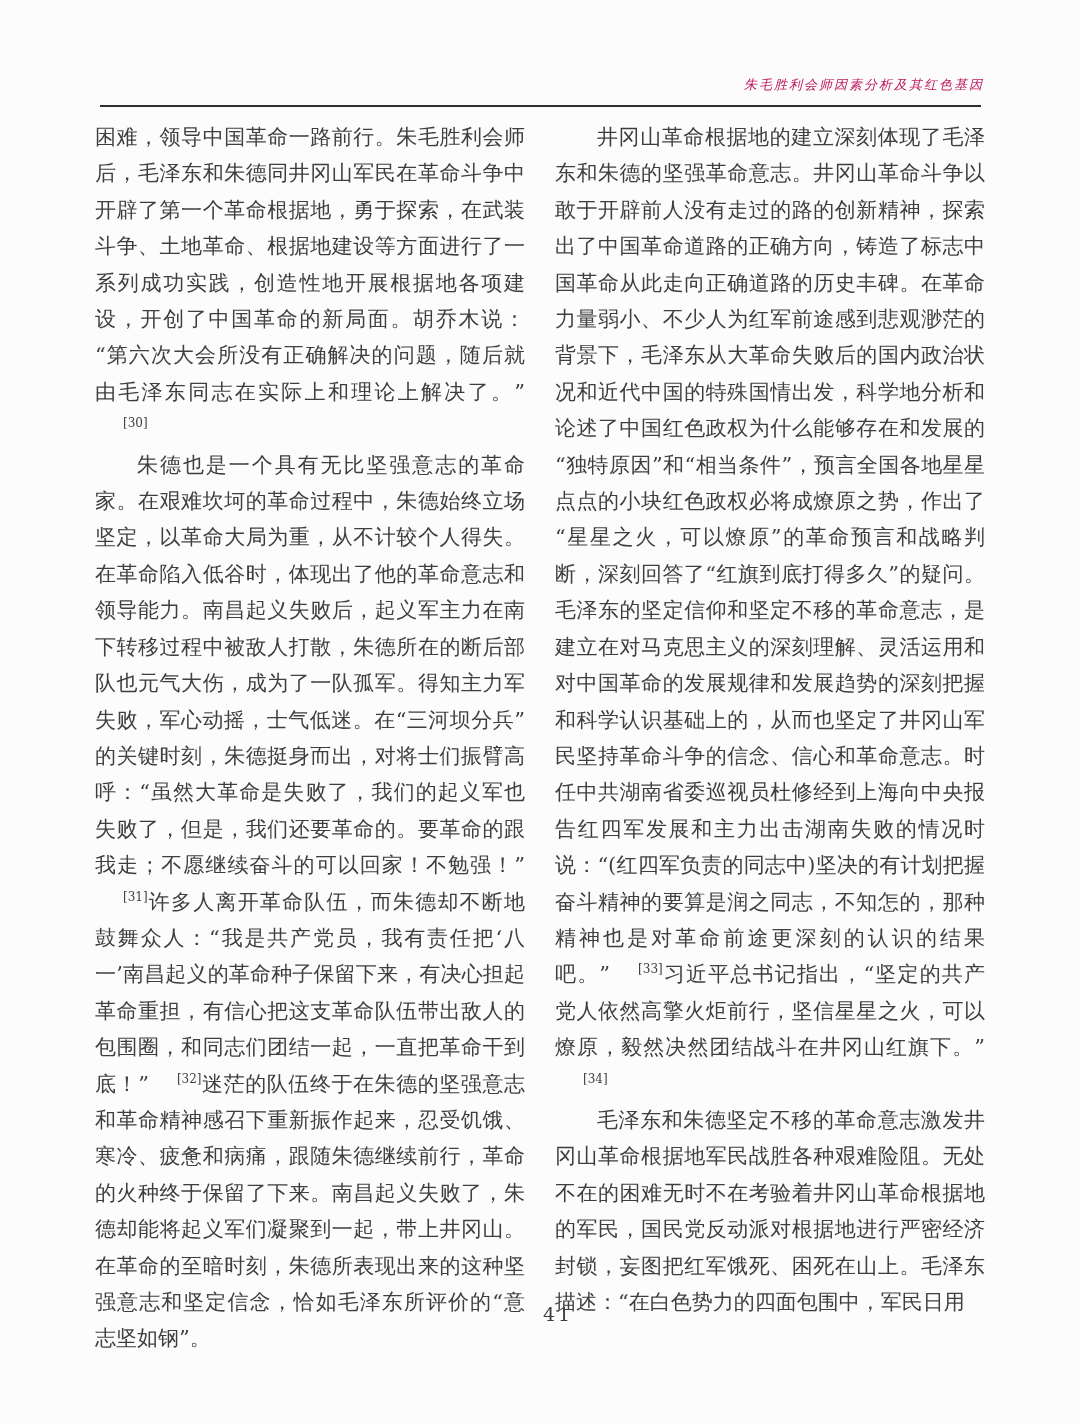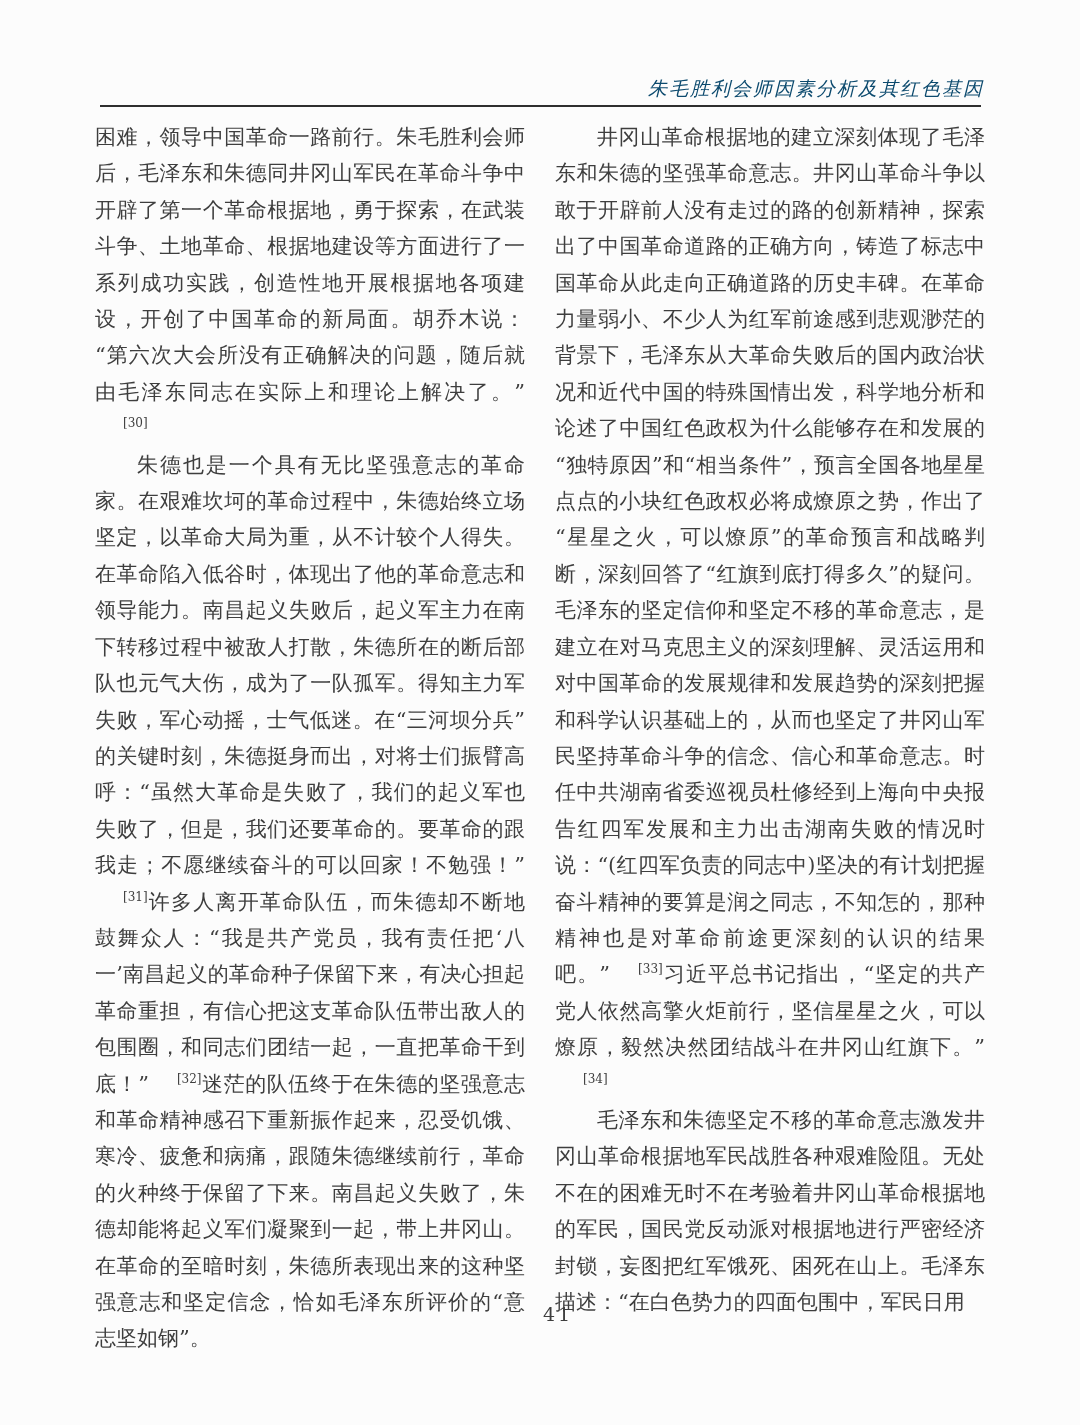--- a/index.html
+++ b/index.html
@@ -12,24 +12,24 @@
     position: relative;
     background: #fcfcfc;
     font-family: "DejaVu Serif", "Liberation Serif", serif;
     color: #3e3e3e;
     overflow: hidden;
   }
   .header-title {
     position: absolute;
     top: 76px;
     right: 96px;
-    font-size: 19px;
+    font-size: 13px;
     font-style: italic;
     letter-spacing: 2px;
-    color: #0c4a6e;
+    color: #be185d;
   }
   .header-rule {
     position: absolute;
     top: 105px;
     left: 100px;
     width: 881px;
     height: 2px;
     background: #2e2e2e;
   }
   .content {

